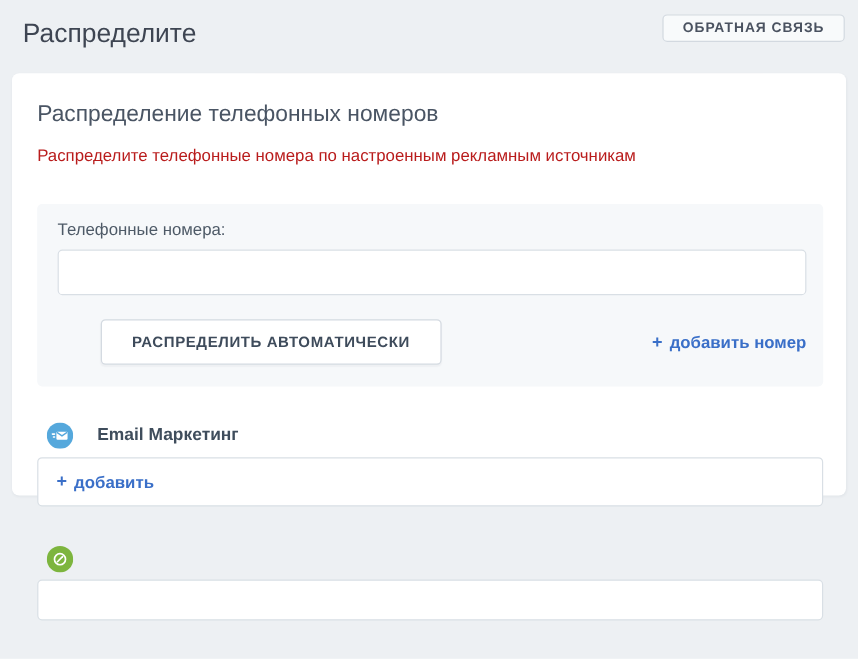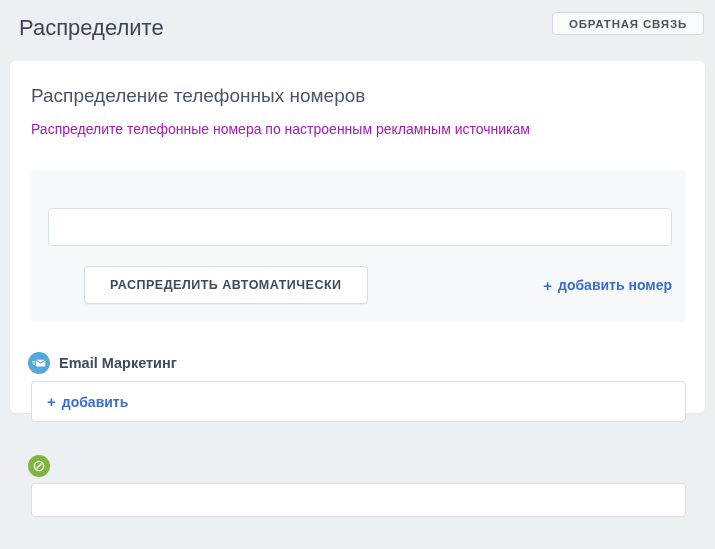--- a/index.html
+++ b/index.html
@@ -45,21 +45,21 @@
     position: absolute;
     left: 21px; top: 24px;
     font-size: 19px;
     font-weight: 400;
     color: #4a5564;
   }
   .card-subtitle {
     position: absolute;
     left: 21px; top: 60px;
     font-size: 14px;
-    color: #a21caf;
+    color: #b91c1c;
   }
   .phone-panel {
     position: absolute;
     left: 21px; top: 109px;
     width: 655px; height: 152px;
     background: #f6f8fa;
     border-radius: 4px;
   }
   .phone-label {
     position: absolute;
@@ -109,24 +109,24 @@
     color: #3a6fc8;
     text-decoration: none;
     cursor: pointer;
     display: inline-flex;
     align-items: center;
     gap: 6px;
   }
   .link .plus { font-weight: 700; font-size: 15px; }
   .source-row {
     position: absolute;
-    left: 18px;
+    left: 29px;
     display: flex;
     align-items: center;
-    gap: 9px;
+    gap: 20px;
   }
   .source-row.email { top: 291px; }
   .source-row.other { top: 394px; }
   .source-icon { width: 22px; height: 22px; display: block; }
   .source-name {
     font-size: 14.5px;
     font-weight: 700;
     color: #3f4d5c;
   }
   .select-box {
@@ -159,20 +159,21 @@
 <body>
 
 <h1 class="page-title">Распределите</h1>
 <button class="feedback-btn">ОБРАТНАЯ СВЯЗЬ</button>
 
 <div class="card">
   <h2 class="card-heading">Распределение телефонных номеров</h2>
   <p class="card-subtitle">Распределите телефонные номера по настроенным рекламным источникам</p>
 
   <div class="phone-panel">
+    <label class="phone-label">Телефонные номера:</label>
     <input class="phone-input" type="text" value="" style="">
     <div class="panel-actions">
       <button class="distribute-btn">РАСПРЕДЕЛИТЬ АВТОМАТИЧЕСКИ</button>
       <a class="link">
         <span class="plus">+</span>
         <span>добавить номер</span>
       </a>
     </div>
   </div>
 

